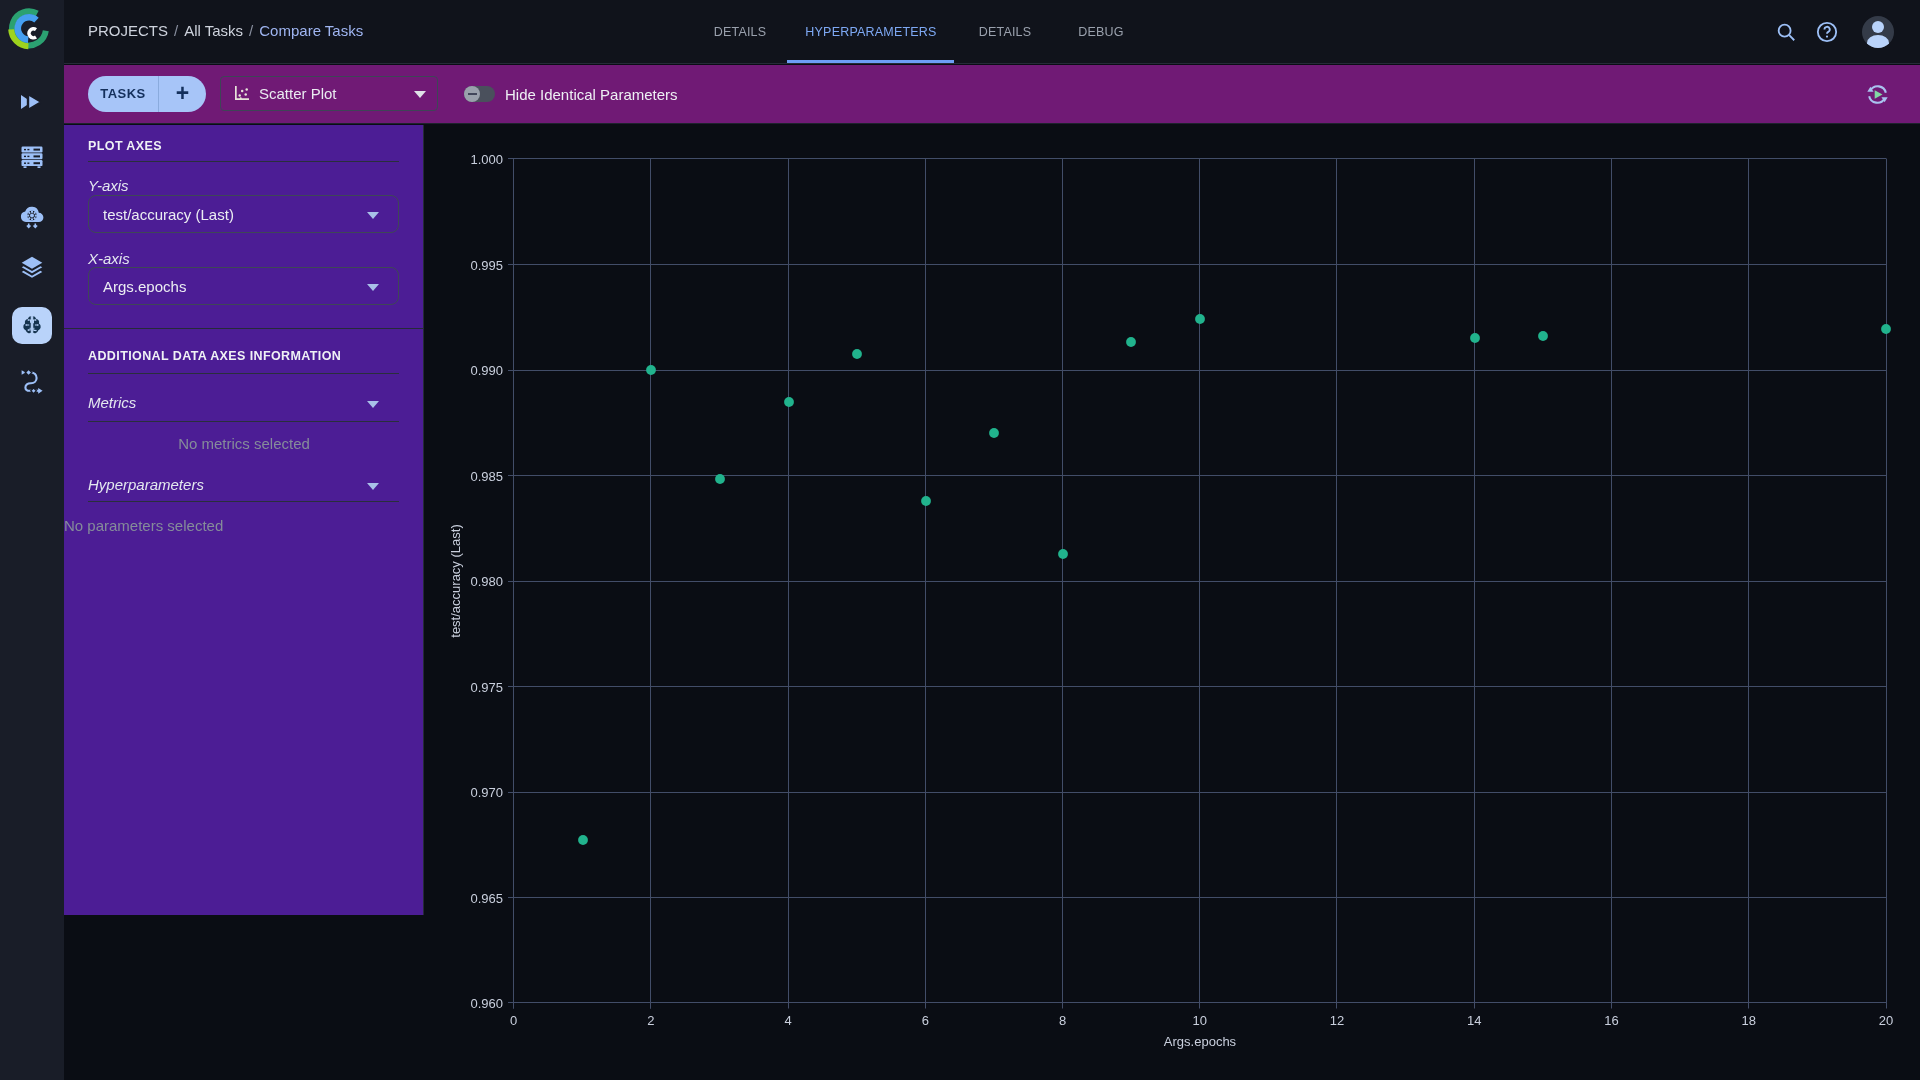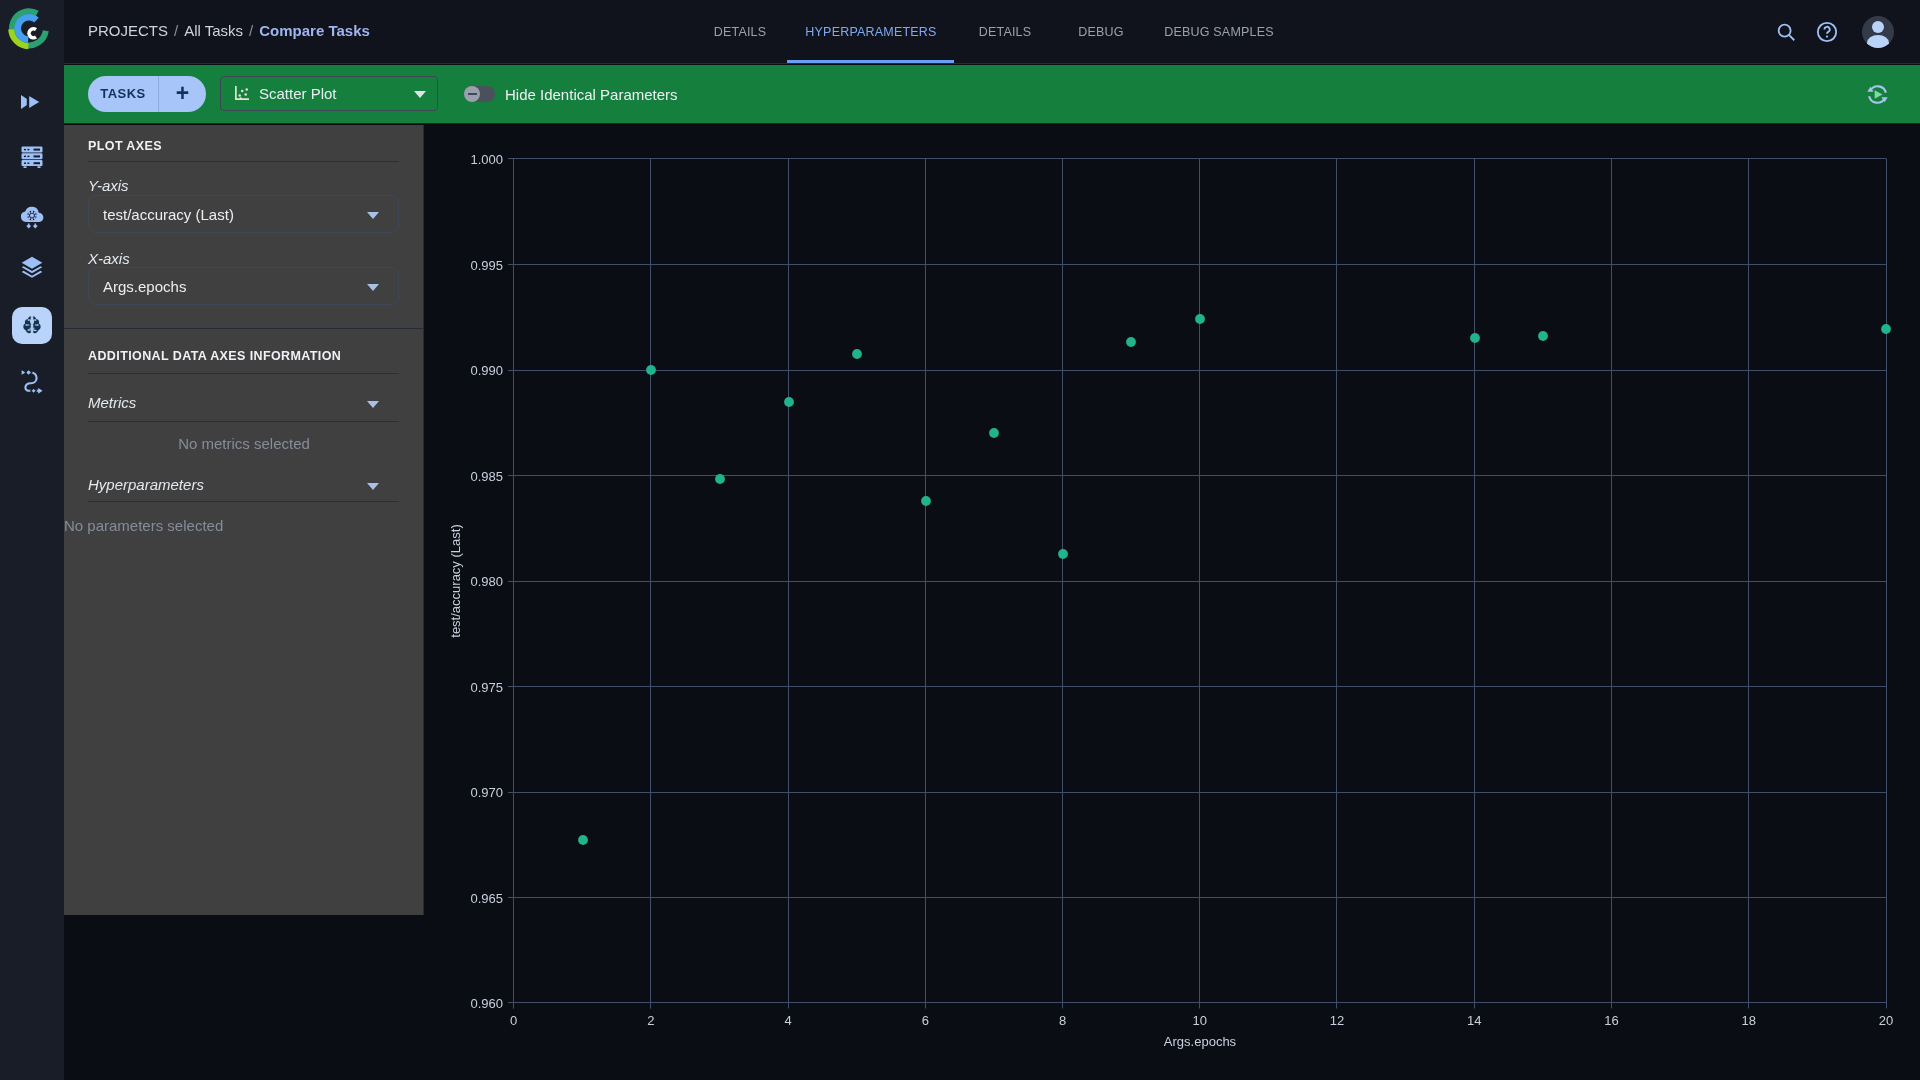--- a/index.html
+++ b/index.html
@@ -1,24 +1,24 @@
 <!DOCTYPE html>
 <html><head>
 <meta charset="utf-8">
 <style>
 * { margin:0; padding:0; box-sizing:border-box; }
 html,body { width:1920px; height:1080px; overflow:hidden; background:#0a0d14; font-family:"Liberation Sans", sans-serif; }
 .abs { position:absolute; }
 #sidebar { left:0; top:0; width:64px; height:1080px; background:#191d28; z-index:5; }
 #header { left:64px; top:0; width:1856px; height:64px; background:#10131b; border-bottom:1px solid #262b38; z-index:4; }
-#toolbar { left:64px; top:65px; width:1856px; height:59px; background:#15803d; border-bottom:1px solid #1e222d; z-index:4; }
-#lpanel { left:64px; top:125px; width:360px; height:790px; background:#404040; border-right:1px solid #262b38; z-index:3; }
+#toolbar { left:64px; top:65px; width:1856px; height:59px; background:#701a75; border-bottom:1px solid #1e222d; z-index:4; }
+#lpanel { left:64px; top:125px; width:360px; height:790px; background:#4c1d95; border-right:1px solid #262b38; z-index:3; }
 #chart { left:425px; top:125px; width:1495px; height:955px; background:#0a0d14; }
 .crumb { font-size:15px; color:#ced3dd; }
-.crumb b { color:#9fb5f1; font-weight:700; }
+.crumb b { color:#9fb5f1; font-weight:400; }
 .crumb .sep { color:#8a90a0; padding:0 6px; }
 .tab { position:absolute; top:0; height:64px; line-height:64px; font-size:12.5px; font-weight:400; letter-spacing:0.2px; color:#9aa1ad; text-align:center; }
 .tab.active { color:#7ea9f4; }
 .underbar { position:absolute; bottom:0; height:3px; background:#6d9ef6; }
 .ddbox { position:absolute; border:1px solid #3f4757; border-radius:8px; background:transparent; }
 .caret { width:0; height:0; border-left:6px solid transparent; border-right:6px solid transparent; border-top:7px solid #a9c0e8; position:absolute; }
 .seclabel { font-size:12.5px; font-weight:700; letter-spacing:0.4px; color:#eff1f5; }
 .divider { position:absolute; height:1px; background:#2a2f3c; }
 .field-label { font-size:15px; color:#e4e8ef;font-style:italic; }
 .muted { font-size:15px; color:#858c9a; }
@@ -117,21 +117,20 @@
   </svg>
 </div>
 
 <div id="header" class="abs">
   <div class="crumb abs" style="left:24px;top:22px">PROJECTS<span class="sep">/</span>All Tasks<span class="sep">/</span><b>Compare Tasks</b></div>
   <div class="tab" style="left:613px;width:126px">DETAILS</div>
   <div class="tab active" style="left:725px;width:164px">HYPERPARAMETERS</div>
   <div class="underbar" style="left:723px;width:167px"></div>
   <div class="tab" style="left:877px;width:128px">DETAILS</div>
   <div class="tab" style="left:989px;width:96px">DEBUG</div>
-  <div class="tab" style="left:1070px;width:170px">DEBUG SAMPLES</div>
 
   <svg class="abs" style="left:1711px;top:21px" width="22" height="22" viewBox="0 0 24 24" fill="none" stroke="#9dc0f7" stroke-width="2">
     <circle cx="10.5" cy="10.5" r="6.5"></circle>
       <line x1="15.5" y1="15.5" x2="21" y2="21"></line>
   </svg>
 
   <svg class="abs" style="left:1752px;top:21px" width="22" height="22" viewBox="0 0 24 24" fill="none" stroke="#9dc0f7" stroke-width="2">
     <circle cx="12" cy="12" r="10"></circle>
     <path d="M9.2 9.2 a2.9 2.9 0 1 1 4.2 2.6 c-1 .5-1.4 1-1.4 2"></path>
     <circle cx="12" cy="17" r="1.2" fill="#9dc0f7" stroke="none"></circle>

